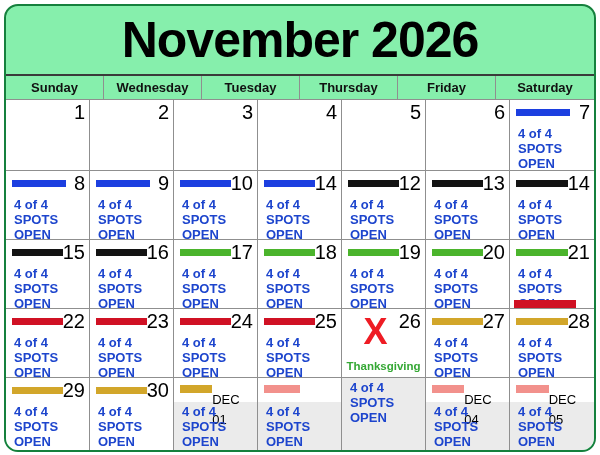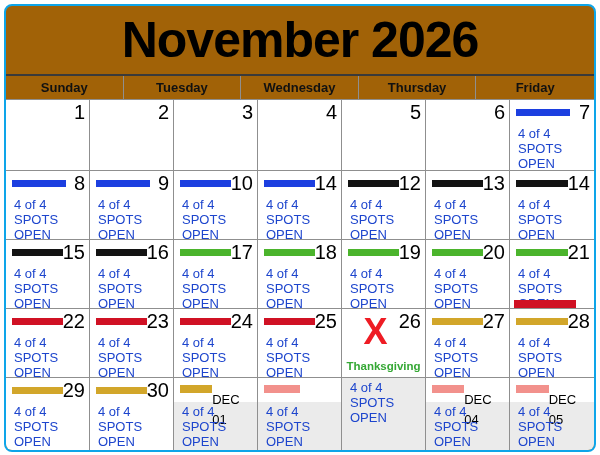--- a/index.html
+++ b/index.html
@@ -1,58 +1,59 @@
 <!DOCTYPE html>
 <html><head>
 <meta charset="utf-8">
 <style>
   html,body{margin:0;padding:0;background:#fff;}
   body{width:600px;height:455px;font-family:"Liberation Sans",sans-serif;position:relative;overflow:hidden;}
-  .cal{position:absolute;left:4px;top:4px;width:588px;height:444px;background:#a16207;
-       border:2px solid #0ea5e9;border-radius:8px;overflow:hidden;
+  .cal{position:absolute;left:4px;top:4px;width:588px;height:444px;background:#86efac;
+       border:2px solid #15803d;border-radius:14px;overflow:hidden;
        display:grid;grid-template-rows:70px 24px 71px 69px 69px 69px 1fr;}
   .title{display:flex;align-items:center;justify-content:center;
          font-size:50px;font-weight:bold;color:#000;letter-spacing:-1px;
          border-bottom:2px solid #3a3a3a;}
-  .hrow{display:grid;grid-template-columns:repeat(5,1fr);border-bottom:1px solid #8f8f8f;}
+  .hrow{display:grid;grid-template-columns:repeat(6,1fr);border-bottom:1px solid #8f8f8f;}
   .hcell{display:flex;align-items:center;justify-content:center;
          font-size:13px;font-weight:bold;color:#111;border-right:1px solid #8f8f8f;}
   .hcell:last-child{border-right:none;}
   .grid{display:contents;}
   .week{display:grid;grid-template-columns:repeat(7,1fr);border-bottom:1px solid #8f8f8f;}
   .week:last-child{border-bottom:none;}
   .cell{position:relative;border-right:1px solid #8f8f8f;background:#fff;overflow:hidden;}
   .cell:last-child{border-right:none;}
   .cell-top{display:flex;align-items:flex-start;justify-content:space-between;
             padding:2px 4px 0 6px;height:24px;box-sizing:border-box;}
   .bar{display:block;width:54px;height:7px;margin-top:7px;background:transparent;}
   .bar.nobar{visibility:hidden;}
   .daynum{font-size:20px;line-height:21px;color:#000;}
   .daynum.decnum{font-size:13px;line-height:20px;margin-top:10px;}
-  .spots{padding:2px 0 0 8px;font-size:13px;font-weight:normal;line-height:15px;}
+  .spots{padding:2px 0 0 8px;font-size:13px;font-weight:bold;line-height:15px;}
   .cell.dec{background:#ebebeb;}
   .cell.dec .cell-top{background:#ffffff;}
   .cell.dec .bar{width:36px;height:8px;margin-top:5px;}
   .bar.bottom{position:absolute;left:4px;bottom:0;width:62px;height:8px;margin:0;}
   .xmark{position:absolute;top:4px;left:0;right:16px;text-align:center;
          font-size:36px;line-height:38px;font-weight:bold;}
   .hlabel{position:absolute;bottom:5px;left:0;right:0;text-align:center;
           font-size:11.5px;font-weight:bold;}
 </style>
 </head>
 <body>
 
 <div class="cal">
   <div class="title">November 2026</div>
   <div class="hrow">
       <div class="hcell">Sunday</div>
+      <div class="hcell">Wednesday</div>
       <div class="hcell">Tuesday</div>
-      <div class="hcell">Wednesday</div>
       <div class="hcell">Thursday</div>
       <div class="hcell">Friday</div>
+      <div class="hcell">Saturday</div>
     </div>
   <div class="grid"><div class="week">
         <div class="cell">
           <div class="cell-top">
             <span class="bar nobar"></span>
             <span class="daynum">1</span>
           </div>
         </div>
         <div class="cell">
           <div class="cell-top">

